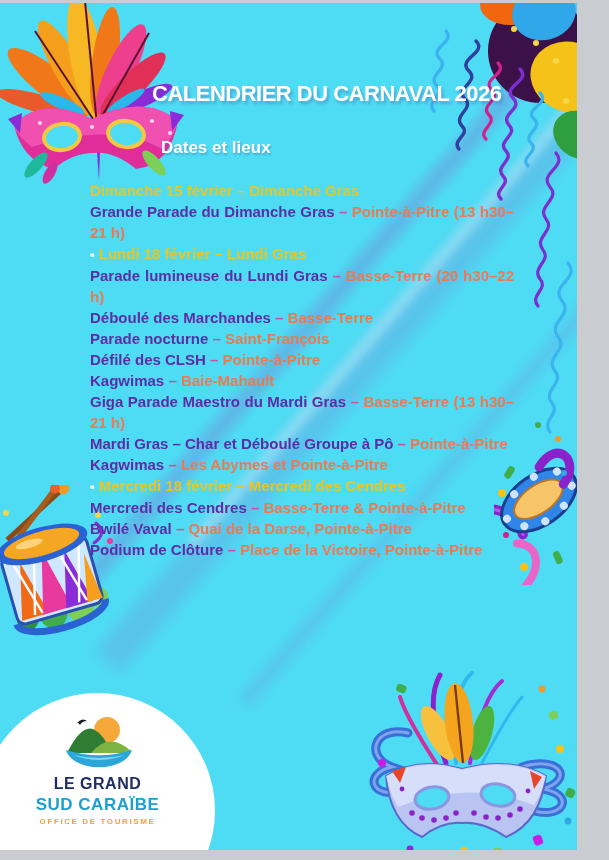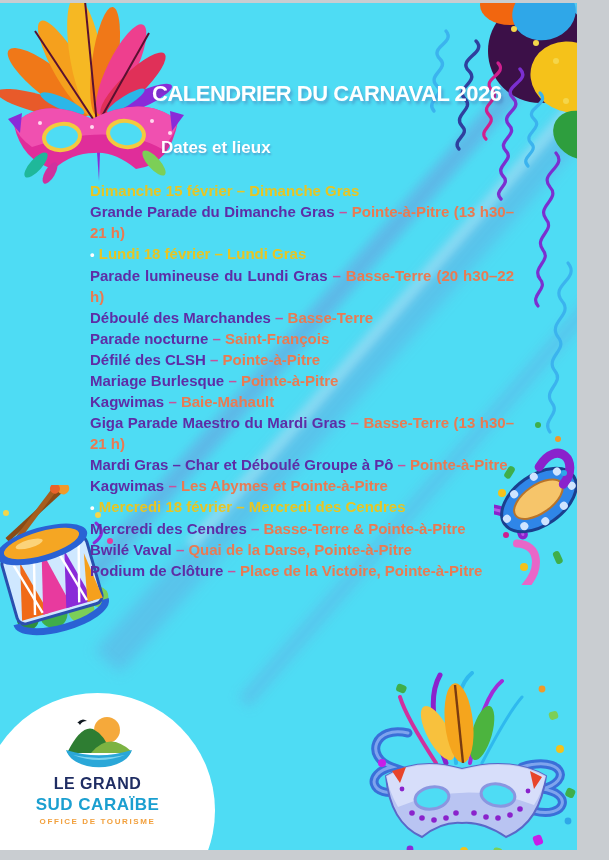--- a/index.html
+++ b/index.html
@@ -232,21 +232,20 @@
   <div id="subtitle">Dates et lieux</div>
 
   <div id="events">
       <p class="line"><span class="date-text">Dimanche 15 février – Dimanche Gras</span></p>
       <p class="line"><span class="ev-name">Grande Parade du Dimanche Gras</span> <span class="ev-sep">–</span> <span class="ev-loc">Pointe-à-Pitre (13 h30–21 h)</span></p>
       <p class="line"><span class="bullet">•</span> <span class="date-text">Lundi 18 février – Lundi Gras</span></p>
       <p class="line"><span class="ev-name">Parade lumineuse du Lundi Gras</span> <span class="ev-sep">–</span> <span class="ev-loc">Basse-Terre (20 h30–22 h)</span></p>
       <p class="line"><span class="ev-name">Déboulé des Marchandes</span> <span class="ev-sep">–</span> <span class="ev-loc">Basse-Terre</span></p>
       <p class="line"><span class="ev-name">Parade nocturne</span> <span class="ev-sep">–</span> <span class="ev-loc">Saint-François</span></p>
       <p class="line"><span class="ev-name">Défilé des CLSH</span> <span class="ev-sep">–</span> <span class="ev-loc">Pointe-à-Pitre</span></p>
-      <p class="line"><span class="ev-name">Mariage Burlesque</span> <span class="ev-sep">–</span> <span class="ev-loc">Pointe-à-Pitre</span></p>
       <p class="line"><span class="ev-name">Kagwimas</span> <span class="ev-sep">–</span> <span class="ev-loc">Baie-Mahault</span></p>
       <p class="line"><span class="ev-name">Giga Parade Maestro du Mardi Gras</span> <span class="ev-sep">–</span> <span class="ev-loc">Basse-Terre (13 h30–21 h)</span></p>
       <p class="line"><span class="ev-name">Mardi Gras – Char et Déboulé Groupe à Pô</span> <span class="ev-sep">–</span> <span class="ev-loc">Pointe-à-Pitre</span></p>
       <p class="line"><span class="ev-name">Kagwimas</span> <span class="ev-sep">–</span> <span class="ev-loc">Les Abymes et Pointe-à-Pitre</span></p>
       <p class="line"><span class="bullet">•</span> <span class="date-text">Mercredi 18 février – Mercredi des Cendres</span></p>
       <p class="line"><span class="ev-name">Mercredi des Cendres</span> <span class="ev-sep">–</span> <span class="ev-loc">Basse-Terre &amp; Pointe-à-Pitre</span></p>
       <p class="line"><span class="ev-name">Bwilé Vaval</span> <span class="ev-sep">–</span> <span class="ev-loc">Quai de la Darse, Pointe-à-Pitre</span></p>
       <p class="line"><span class="ev-name">Podium de Clôture</span> <span class="ev-sep">–</span> <span class="ev-loc">Place de la Victoire, Pointe-à-Pitre</span></p>
     </div>
 

